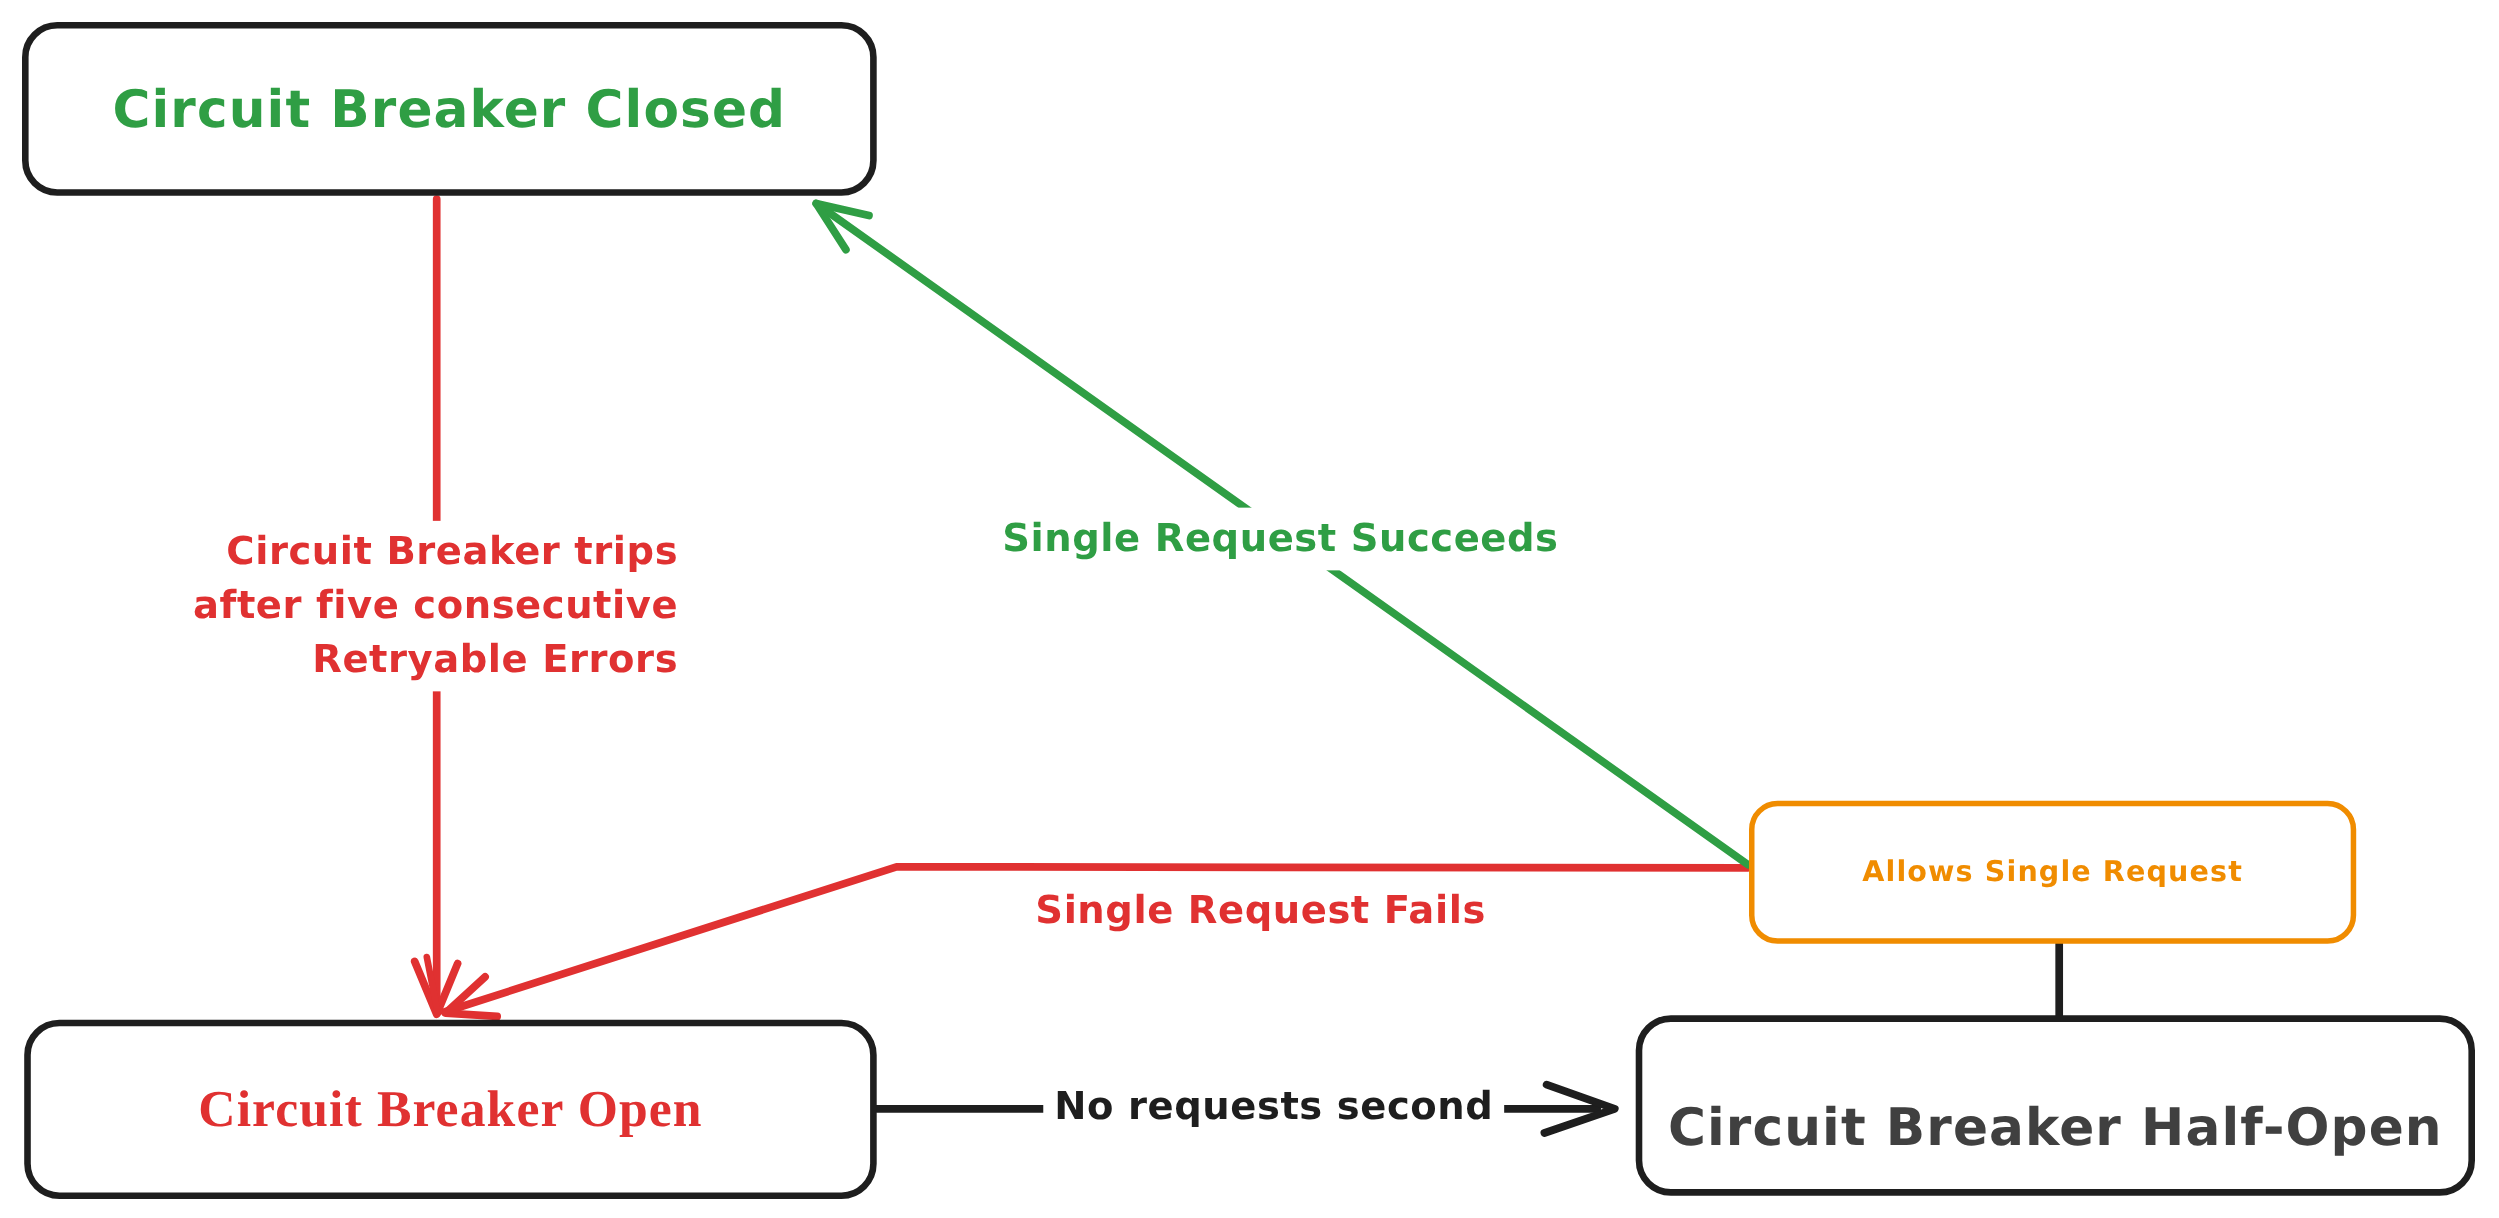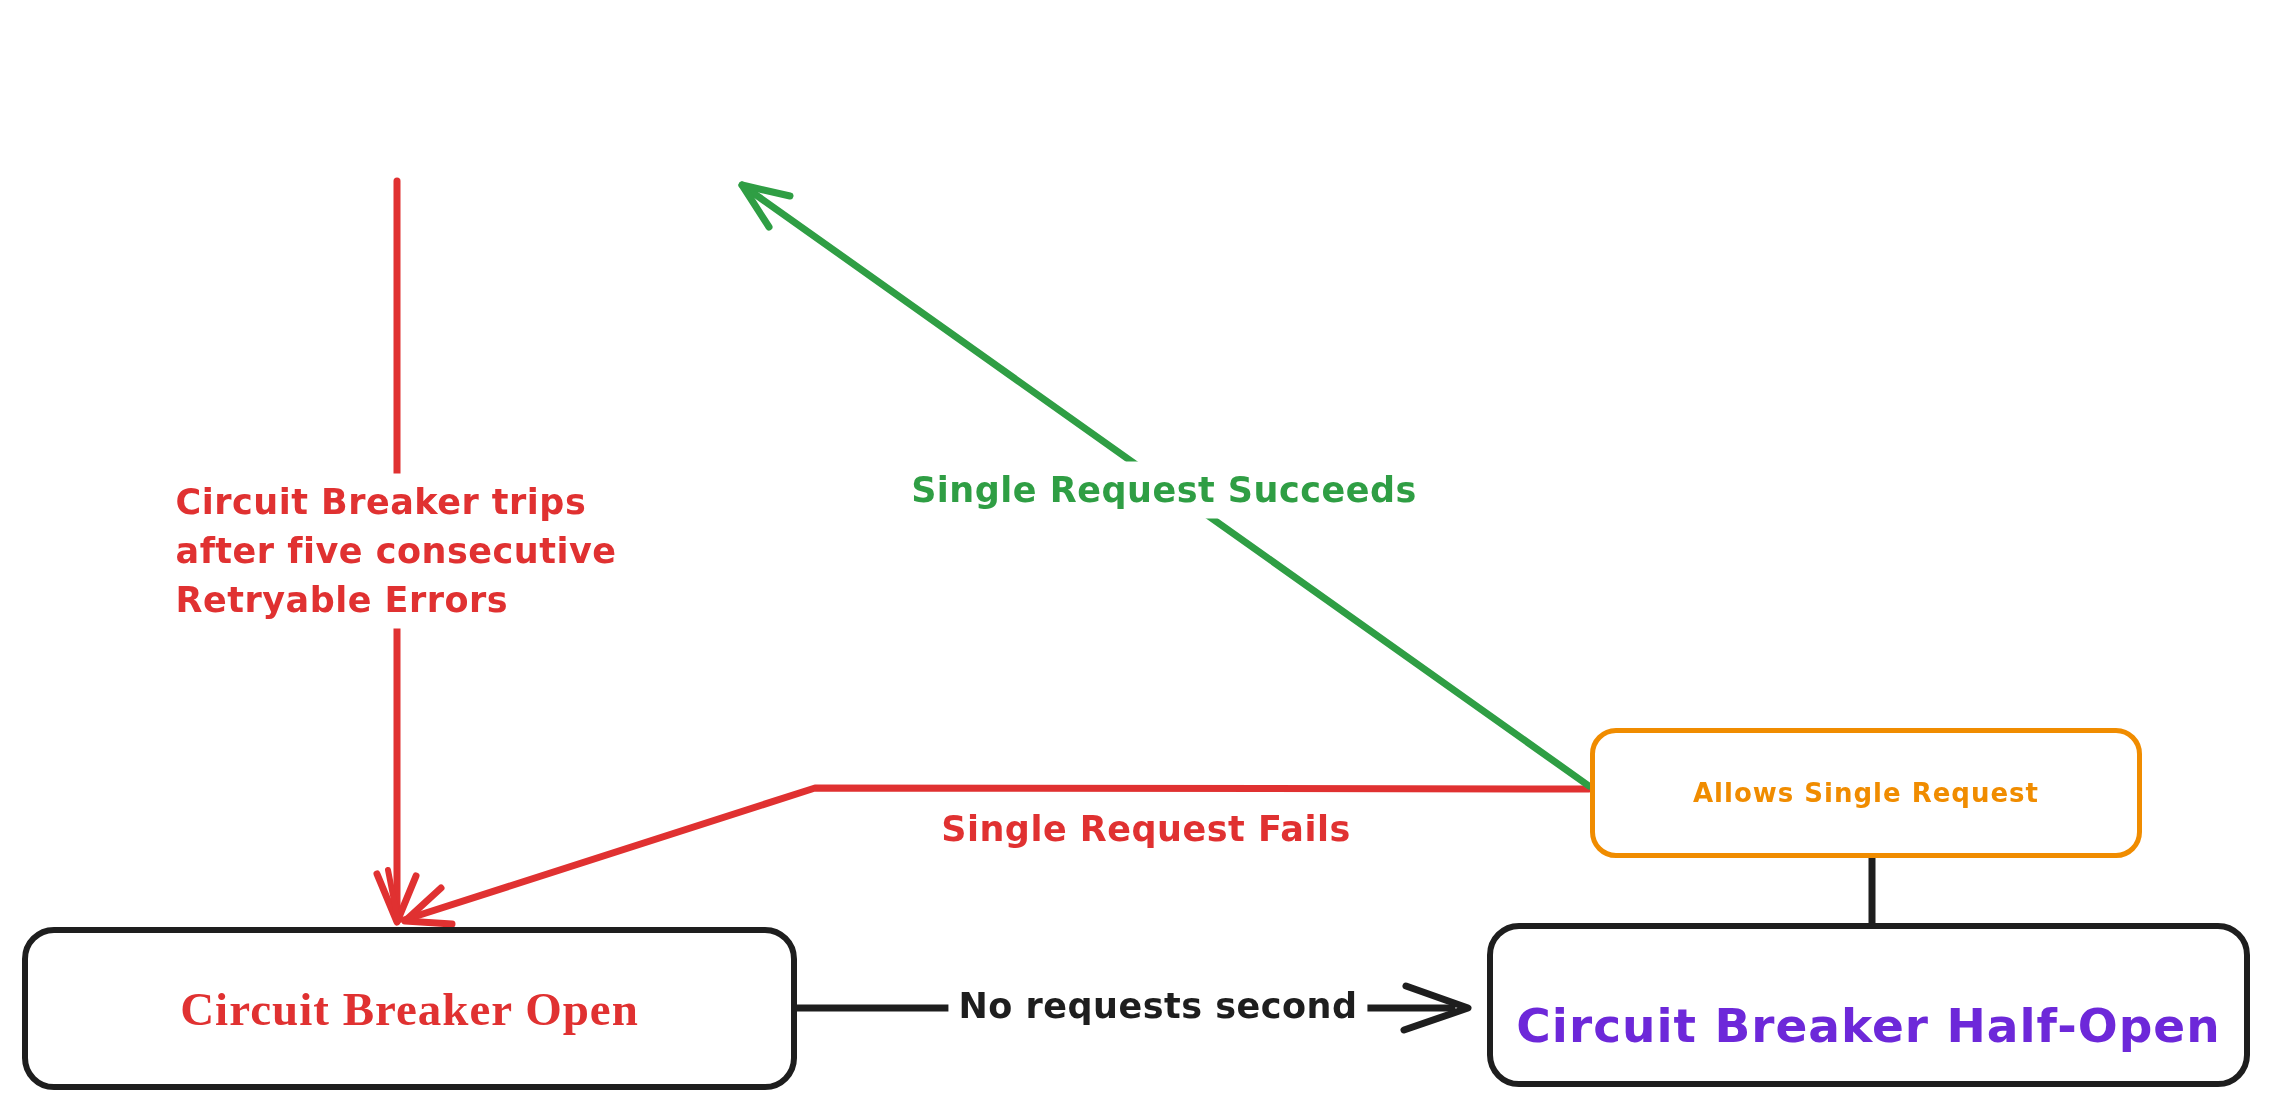--- a/index.html
+++ b/index.html
@@ -34,36 +34,36 @@
     box-sizing: border-box;
   }
   .node .title {
     font-size: 47px;
     font-weight: bold;
     letter-spacing: 1px;
     white-space: nowrap;
   }
   #node-closed  .title { color: #2f9e44; }
   #node-open    .title { color: #e03131; }
-  #node-halfopen .title { color: #6d28d9; margin-top: 41px; }
+  #node-halfopen .title { color: #404040; margin-top: 41px; }
   #node-allows {
     border: 5px solid #f08c00;
     border-radius: 26px;
   }
   #node-allows .title {
     color: #f08c00;
     font-size: 26px;
   }
   .edge-label {
     position: absolute;
     z-index: 3;
     transform: translate(-50%, -50%);
     background: #ffffff;
     padding: 4px 10px;
-    text-align: left;
+    text-align: right;
     font-weight: bold;
     font-size: 35px;
     letter-spacing: 0.5px;
     white-space: nowrap;
     line-height: 49px;
   }
   #label-trips    { color: #e03131; }
   #label-succeeds { color: #2f9e44; }
   #label-fails    { color: #e03131; }
   #label-delay    { color: #1e1e1e; line-height: 52px; }
@@ -89,20 +89,23 @@
 
     <path class="edge" d="M 1589 786 L 742 185" stroke="#2f9e44" stroke-width="7"></path>
     <path class="edge" d="M 790 196 L 742 185 L 769 227" stroke="#2f9e44" stroke-width="7"></path>
 
     <path class="edge" d="M 797 1008 L 1452 1008" stroke="#1e1e1e" stroke-width="7"></path>
     <path class="edge" d="M 1406 986 L 1468 1008 L 1404 1030" stroke="#1e1e1e" stroke-width="7"></path>
 
     <path class="edge" d="M 1872 857 L 1872 926" stroke="#1e1e1e" stroke-width="7"></path>
   </svg>
 
+  <div class="node" id="node-closed" style="left:20px; top:20px; width:777px; height:158px;">
+    <span class="title">Circuit Breaker Closed</span>
+  </div>
 
   <div class="node" id="node-open" style="left:22px; top:927px; width:775px; height:163px;font-family:Liberation Serif, serif;">
     <span class="title">Circuit Breaker Open</span>
   </div>
 
   <div class="node" id="node-halfopen" style="left:1487px; top:923px; width:763px; height:164px;">
     <span class="title">Circuit Breaker Half-Open</span>
   </div>
 
   <div class="node" id="node-allows" style="left:1590px; top:728px; width:552px; height:130px;">

